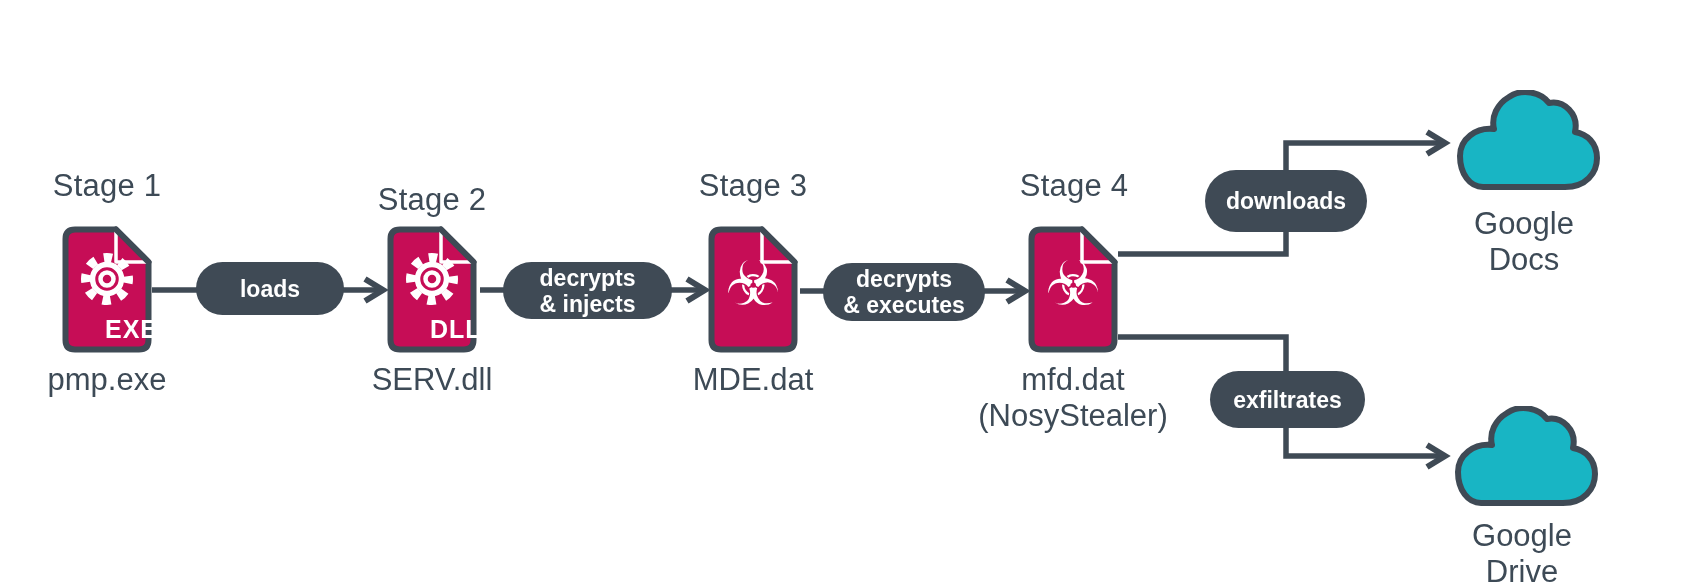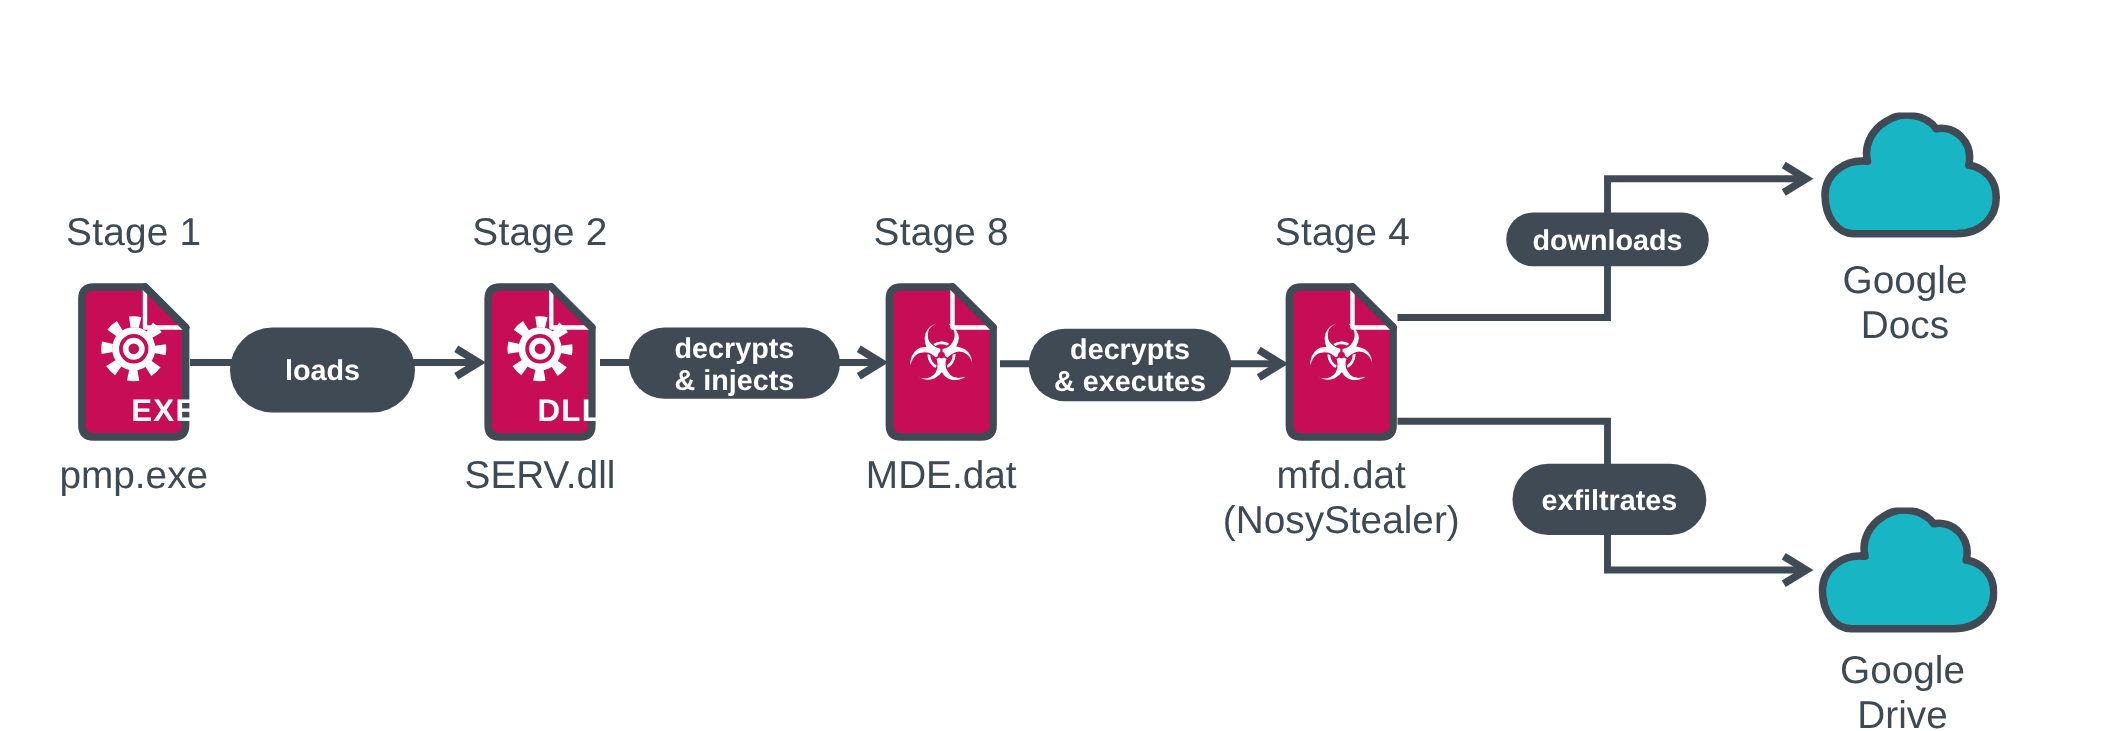--- a/index.html
+++ b/index.html
@@ -70,37 +70,37 @@
       <g fill="none" stroke="#ffffff">
         <circle cx="45" cy="53" r="21.5" stroke-width="9" stroke-dasharray="8.4 8.5" stroke-dashoffset="4"></circle>
         <circle cx="45" cy="53" r="14.5" stroke-width="5.5"></circle>
         <circle cx="45" cy="53" r="6.5" stroke-width="4.5"></circle>
       </g>
     </svg>
     <div class="badge">EXE</div>
   </div>
   <div class="filename" style="left:-33px;top:314px">pmp.exe</div>
 
-  <div class="stage-title" style="left:322px;top:120px">Stage 2</div>
+  <div class="stage-title" style="left:322px;top:134px">Stage 2</div>
   <div class="file-icon" style="left:387px;top:178px">
     <svg width="90" height="127" viewBox="0 0 90 127">
       <path d="M13 3.5 H54 L86.5 36 V114 Q86.5 123.5 77 123.5 H13 Q3.5 123.5 3.5 114 V13 Q3.5 3.5 13 3.5 Z" fill="#c60d56" stroke="#3f4a55" stroke-width="6" stroke-linejoin="round"></path>
       <path d="M54 3.5 L86.5 36 L54 36 Z" fill="#c60d56" stroke="#ffffff" stroke-width="3.5" stroke-linejoin="round"></path>
       <path d="M54 3.5 L86.5 36" stroke="#3f4a55" stroke-width="6" stroke-linecap="round"></path>
       <g fill="none" stroke="#ffffff">
         <circle cx="45" cy="53" r="21.5" stroke-width="9" stroke-dasharray="8.4 8.5" stroke-dashoffset="4"></circle>
         <circle cx="45" cy="53" r="14.5" stroke-width="5.5"></circle>
         <circle cx="45" cy="53" r="6.5" stroke-width="4.5"></circle>
       </g>
     </svg>
     <div class="badge">DLL</div>
   </div>
   <div class="filename" style="left:292px;top:314px">SERV.dll</div>
 
-  <div class="stage-title" style="left:643px;top:120px">Stage 8</div>
+  <div class="stage-title" style="left:643px;top:120px">Stage 3</div>
   <div class="file-icon" style="left:708px;top:178px">
     <svg width="90" height="127" viewBox="0 0 90 127">
       <path d="M13 3.5 H54 L86.5 36 V114 Q86.5 123.5 77 123.5 H13 Q3.5 123.5 3.5 114 V13 Q3.5 3.5 13 3.5 Z" fill="#c60d56" stroke="#3f4a55" stroke-width="6" stroke-linejoin="round"></path>
       <path d="M54 3.5 L86.5 36 L54 36 Z" fill="#c60d56" stroke="#ffffff" stroke-width="3.5" stroke-linejoin="round"></path>
       <path d="M54 3.5 L86.5 36" stroke="#3f4a55" stroke-width="6" stroke-linecap="round"></path>
     </svg>
     <div class="bio">☣</div>
   </div>
   <div class="filename" style="left:613px;top:314px">MDE.dat</div>
 
@@ -109,33 +109,33 @@
     <svg width="90" height="127" viewBox="0 0 90 127">
       <path d="M13 3.5 H54 L86.5 36 V114 Q86.5 123.5 77 123.5 H13 Q3.5 123.5 3.5 114 V13 Q3.5 3.5 13 3.5 Z" fill="#c60d56" stroke="#3f4a55" stroke-width="6" stroke-linejoin="round"></path>
       <path d="M54 3.5 L86.5 36 L54 36 Z" fill="#c60d56" stroke="#ffffff" stroke-width="3.5" stroke-linejoin="round"></path>
       <path d="M54 3.5 L86.5 36" stroke="#3f4a55" stroke-width="6" stroke-linecap="round"></path>
     </svg>
     <div class="bio">☣</div>
   </div>
   <div class="filename" style="left:933px;top:350px">(NosyStealer)</div>
   <div class="filename" style="left:933px;top:314px">mfd.dat</div>
 
-  <div class="pill" style="left:184px;top:214px;width:148px;height:68px">
+  <div class="pill" style="left:196px;top:214px;width:148px;height:53px">
     <span>loads</span>
       <span></span>
   </div>
   <div class="pill" style="left:503px;top:214px;width:169px;height:57px">
     <span>decrypts</span>
       <span>&amp; injects</span>
   </div>
   <div class="pill" style="left:823px;top:215px;width:162px;height:58px">
     <span>decrypts</span>
       <span>&amp; executes</span>
   </div>
-  <div class="pill" style="left:1205px;top:122px;width:162px;height:43px">
+  <div class="pill" style="left:1205px;top:122px;width:162px;height:62px">
     <span>downloads</span>
       <span></span>
   </div>
   <div class="pill" style="left:1210px;top:323px;width:155px;height:57px">
     <span>exfiltrates</span>
       <span></span>
   </div>
 
   <div class="cloud" style="left:1450px;top:42px">
     <svg width="150" height="106" viewBox="0 0 150 106">

